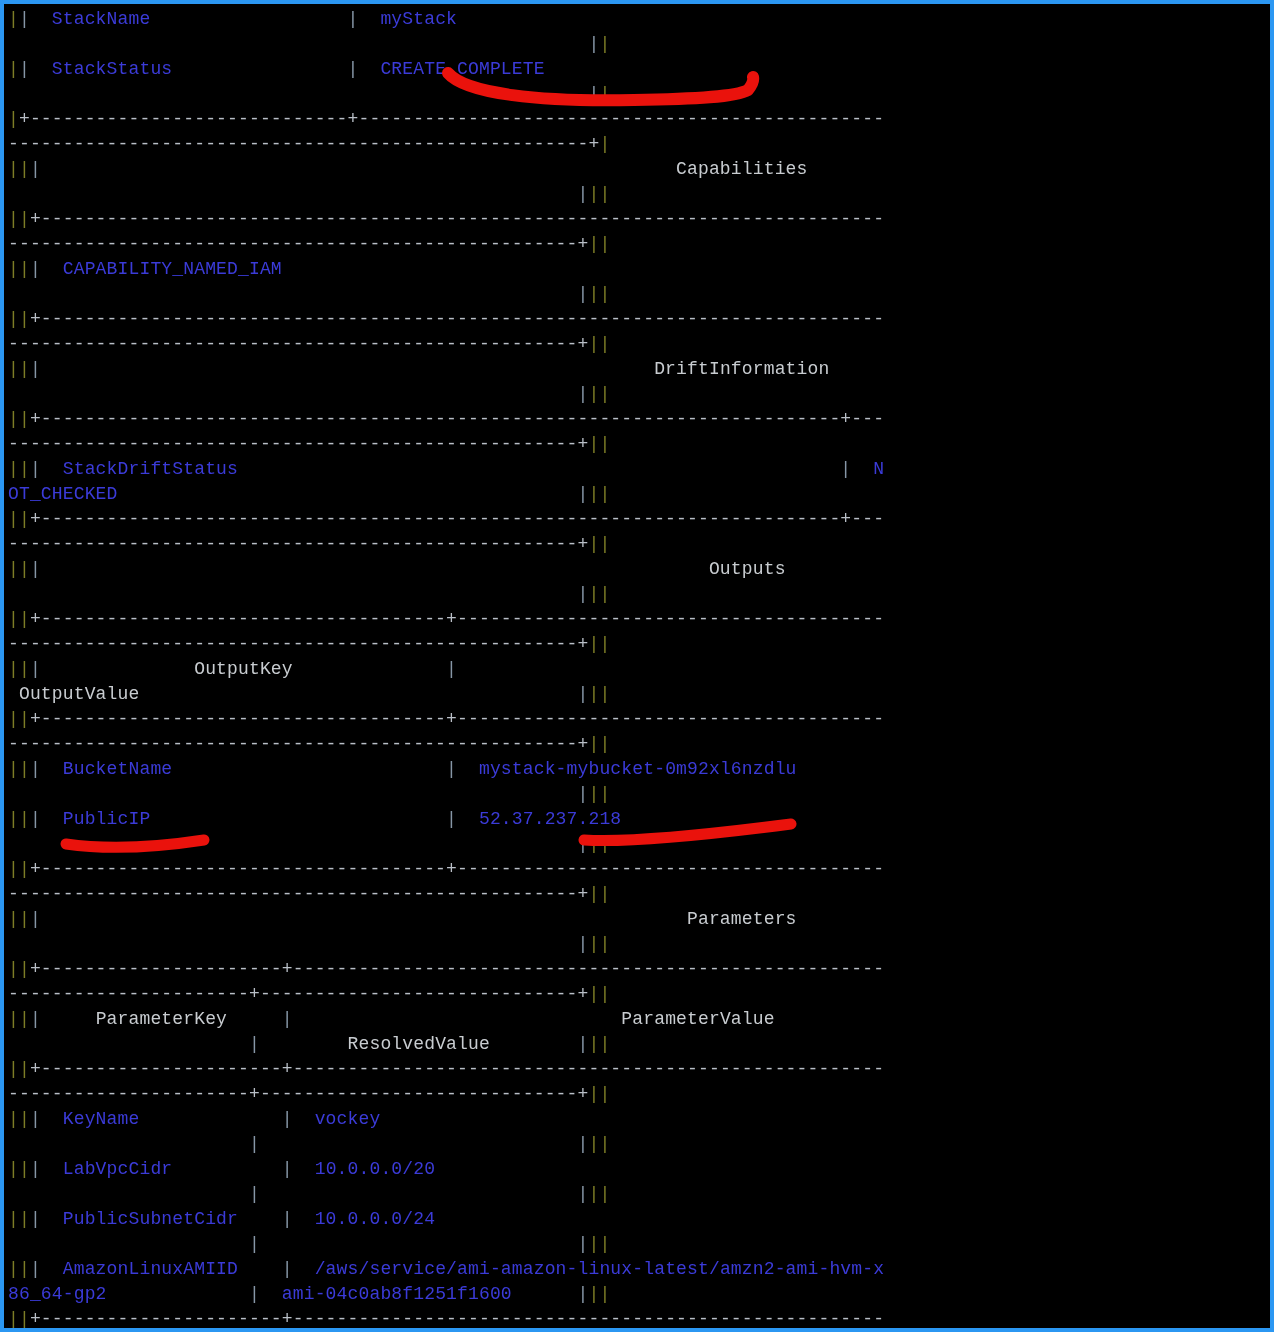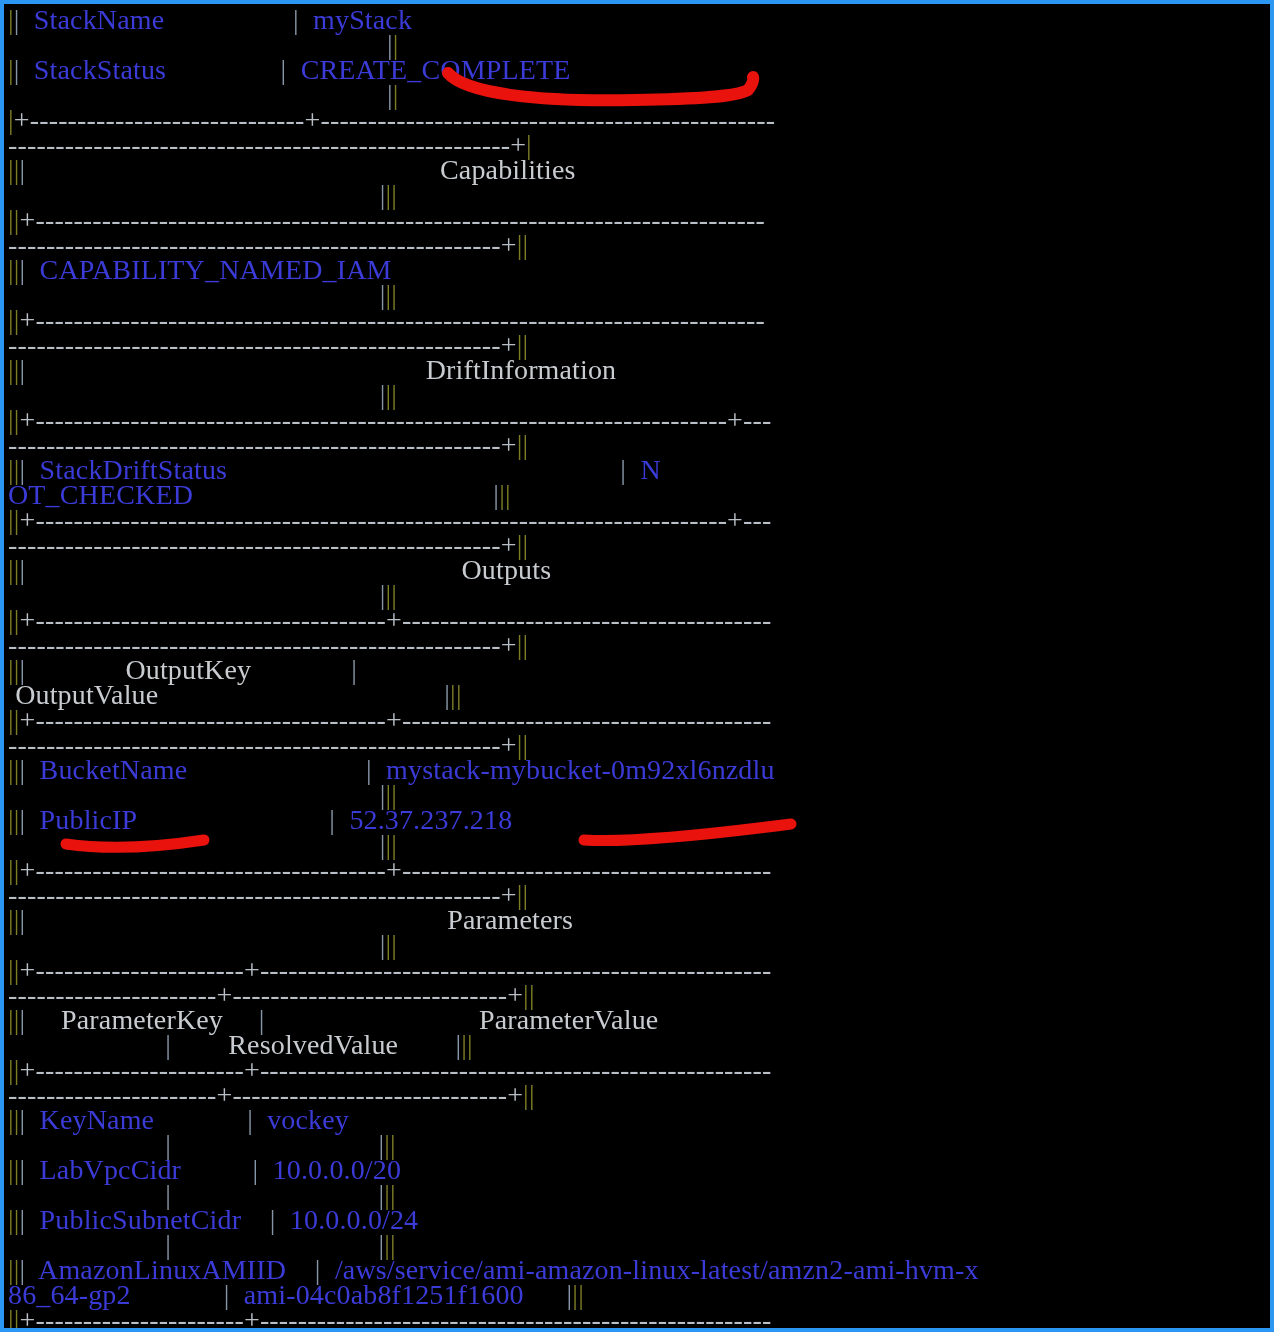--- a/index.html
+++ b/index.html
@@ -7,22 +7,22 @@
     position:relative;
     width:1274px;height:1332px;
     box-sizing:border-box;
     border:4px solid var(--window_border,#2b97f2);
     background:var(--background,#000);
     overflow:hidden;
   }
   .term{
     position:relative;
     padding:3px 16px 0 4px;
-    font-family:Liberation Serif, serif;
-    font-size:28px;
+    font-family:Liberation Mono, monospace;
+    font-size:18px;
     line-height:25px;
     letter-spacing:0.15px;
     white-space:pre;
     color:var(--label_text,#c8ccd0);
   }
   .tline{height:25px;}
   .y{color:var(--pipe_outer,#7d7d26);}   
   .s{color:var(--pipe_inner,#8696a6);}   
   .d{color:var(--dashes,#b9bfc7);}       
   .b{color:var(--value_text,#3b3bd8);}   

